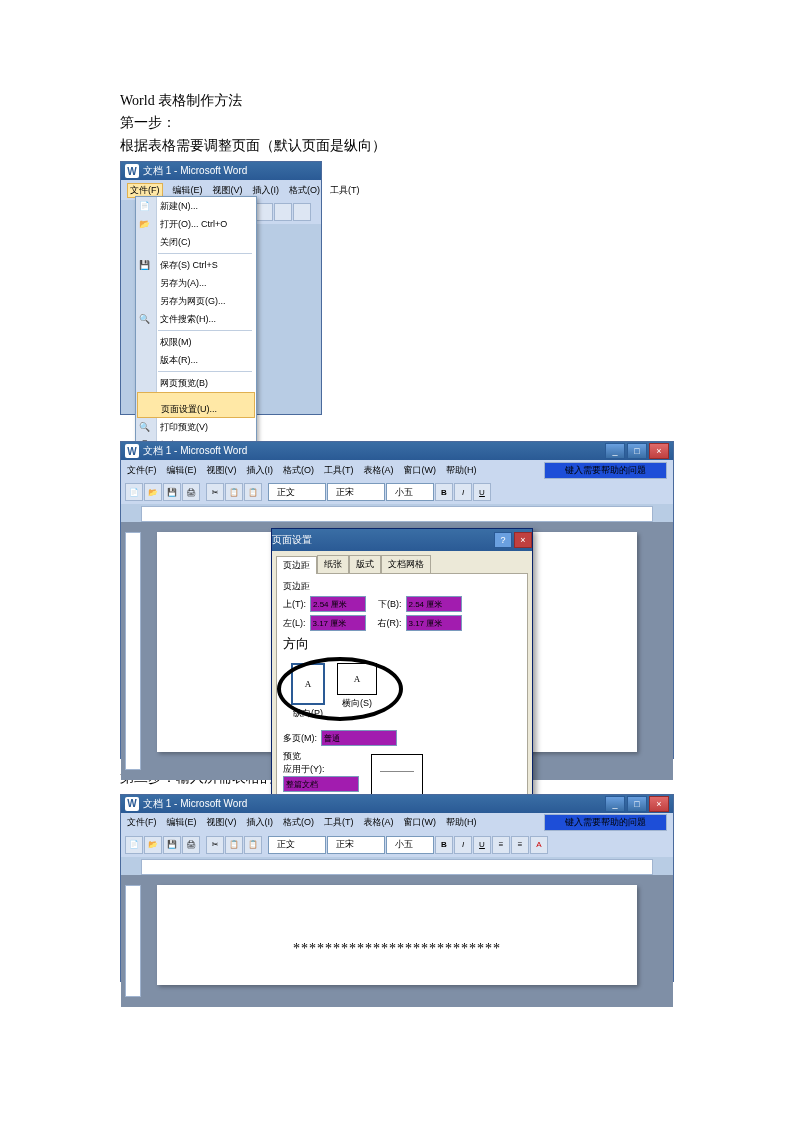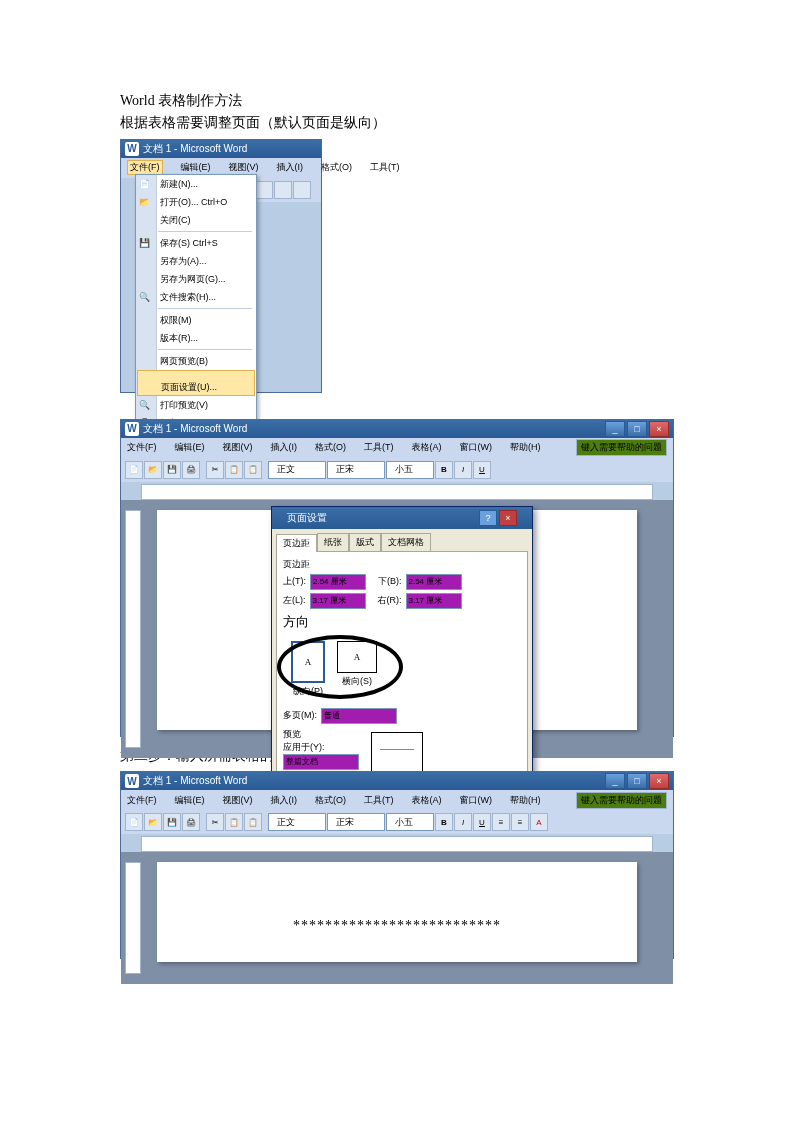--- a/index.html
+++ b/index.html
@@ -59,21 +59,21 @@
     display: flex; align-items: center; justify-content: center;
     font-size: 9px;
     color: #fff;
   }
   .titlebar .win-btn.close {
     background: linear-gradient(#e06a6a, #c04040);
     border: 1px solid #952a2a;
   }
   .menubar {
     display: flex;
-    gap: 18px;
+    gap: 10px;
     padding: 2px 6px;
     background: #c9d8ef;
     font-size: 9px;
     align-items: center;
     height: 16px;
     white-space: nowrap;
   }
   .menubar span { cursor: default; }
   .toolbar {
     display: flex;
@@ -179,21 +179,21 @@
     position: absolute;
     width: 260px;
     background: #ece9d8;
     border: 1px solid #0a246a;
     box-shadow: 3px 3px 6px rgba(0,0,0,0.4);
     font-size: 9px;
   }
   .dialog .dlg-title {
     background: linear-gradient(#3a6ea5, #2a5a95);
     color: #fff;
-    padding: 3px 15px;
+    padding: 3px 0;
     font-size: 10px;
     display: flex;
     align-items: center;
   }
   .dlg-title .dlg-ctrls {
     margin-left: auto;
     display: flex; gap: 2px;
   }
   .dlg-title .dlg-ctrl {
     width: 16px; height: 14px;
@@ -304,32 +304,33 @@
   
   .asterisks {
     font-family: "SimSun", serif;
     font-size: 14px;
     text-align: center;
     margin-top: 56px;
     letter-spacing: 1px;
   }
   .help-box {
     font-size: 9px;
-    background: #4d7c0f;
+    background: #1d4ed8;
     border: 1px solid #a0b4d0;
-    padding: 1px 4px;
+    padding: 1px 20px;
     white-space: nowrap;
   }
 </style>
 </head>
 <body>
 
 <div class="page">
 
   <p class="text-line">World 表格制作方法</p>
+  <p class="text-line">第一步：</p>
   <p class="text-line">根据表格需要调整页面（默认页面是纵向）</p>
 
   <div class="word-app" style="width:200px; height:252px;">
     <div class="titlebar">
       <div class="w-icon">W</div>
       <span>文档 1 - Microsoft Word</span>
     </div>
     <div class="menubar">
       <span style="background:#ffe8a6;border:1px solid #e0b050;padding:0 2px;">文件(F)</span>
       <span>编辑(E)</span>

